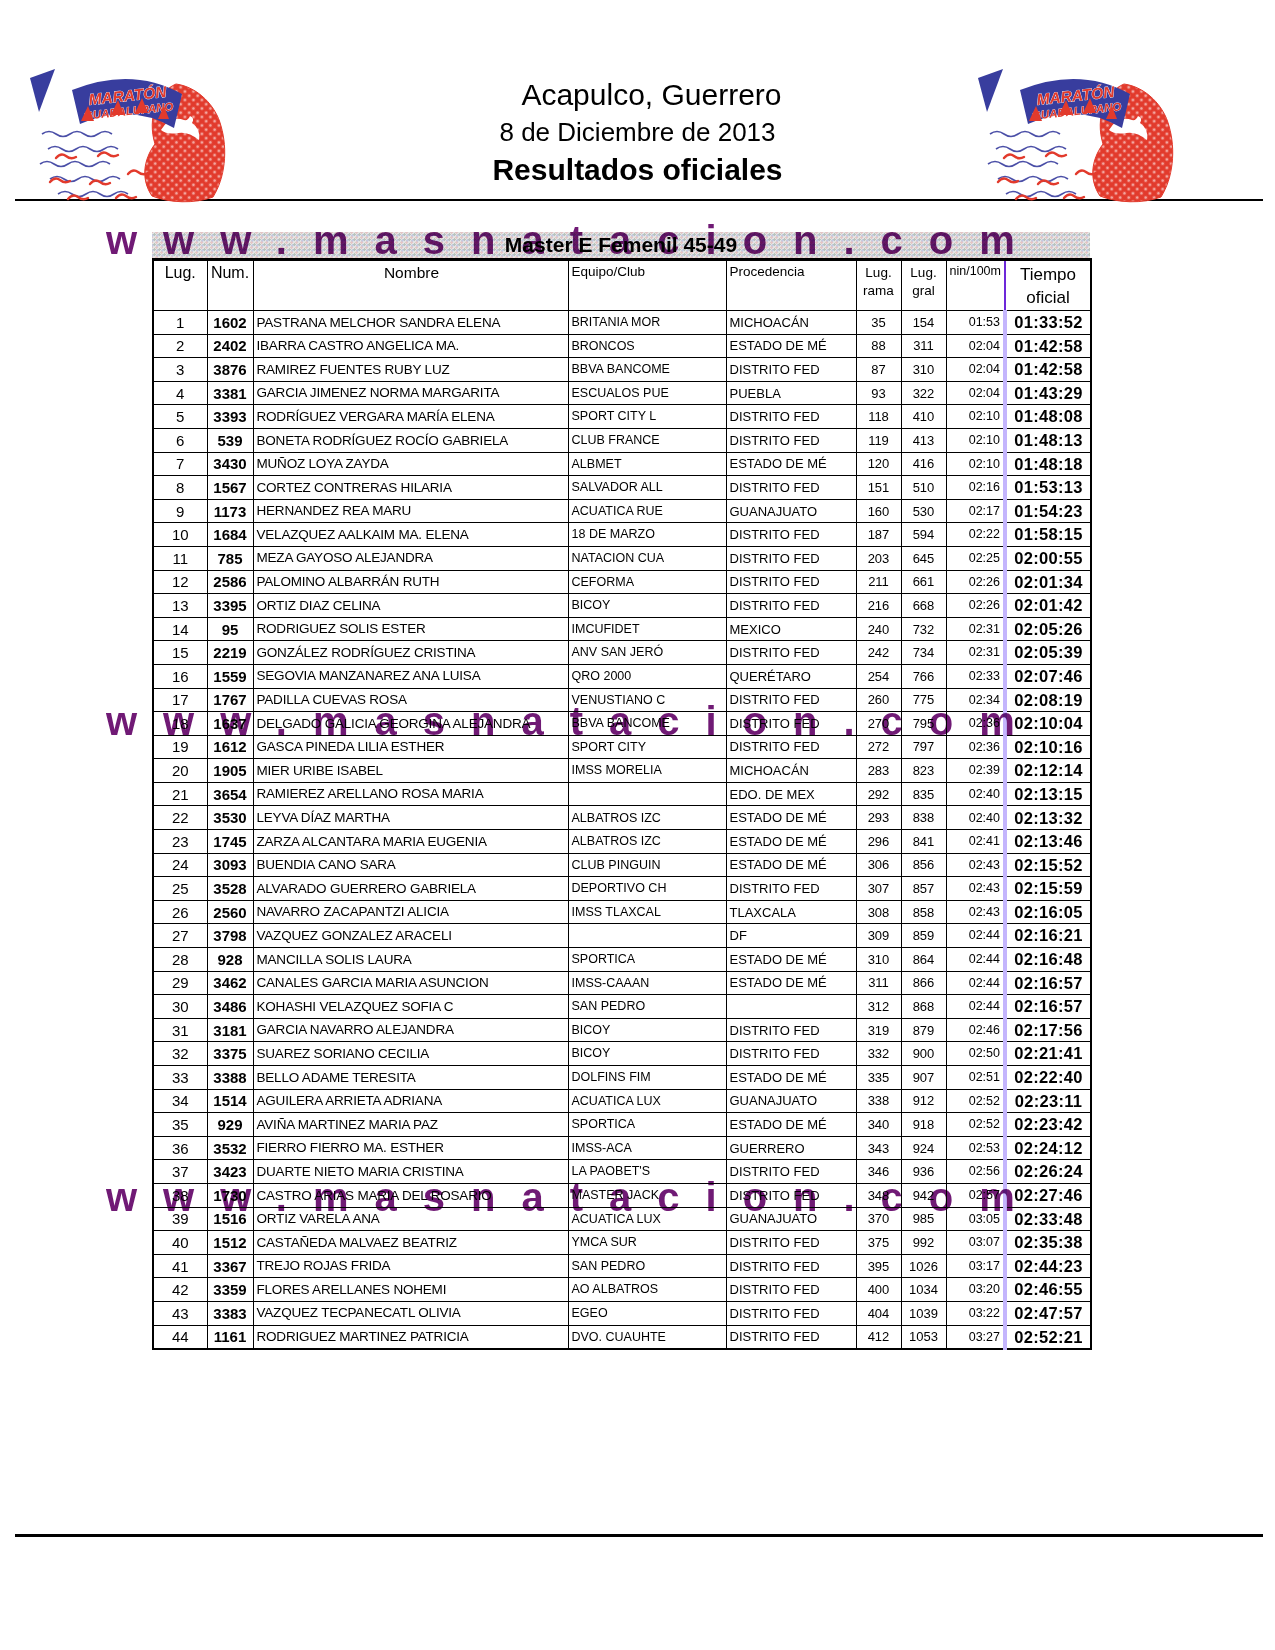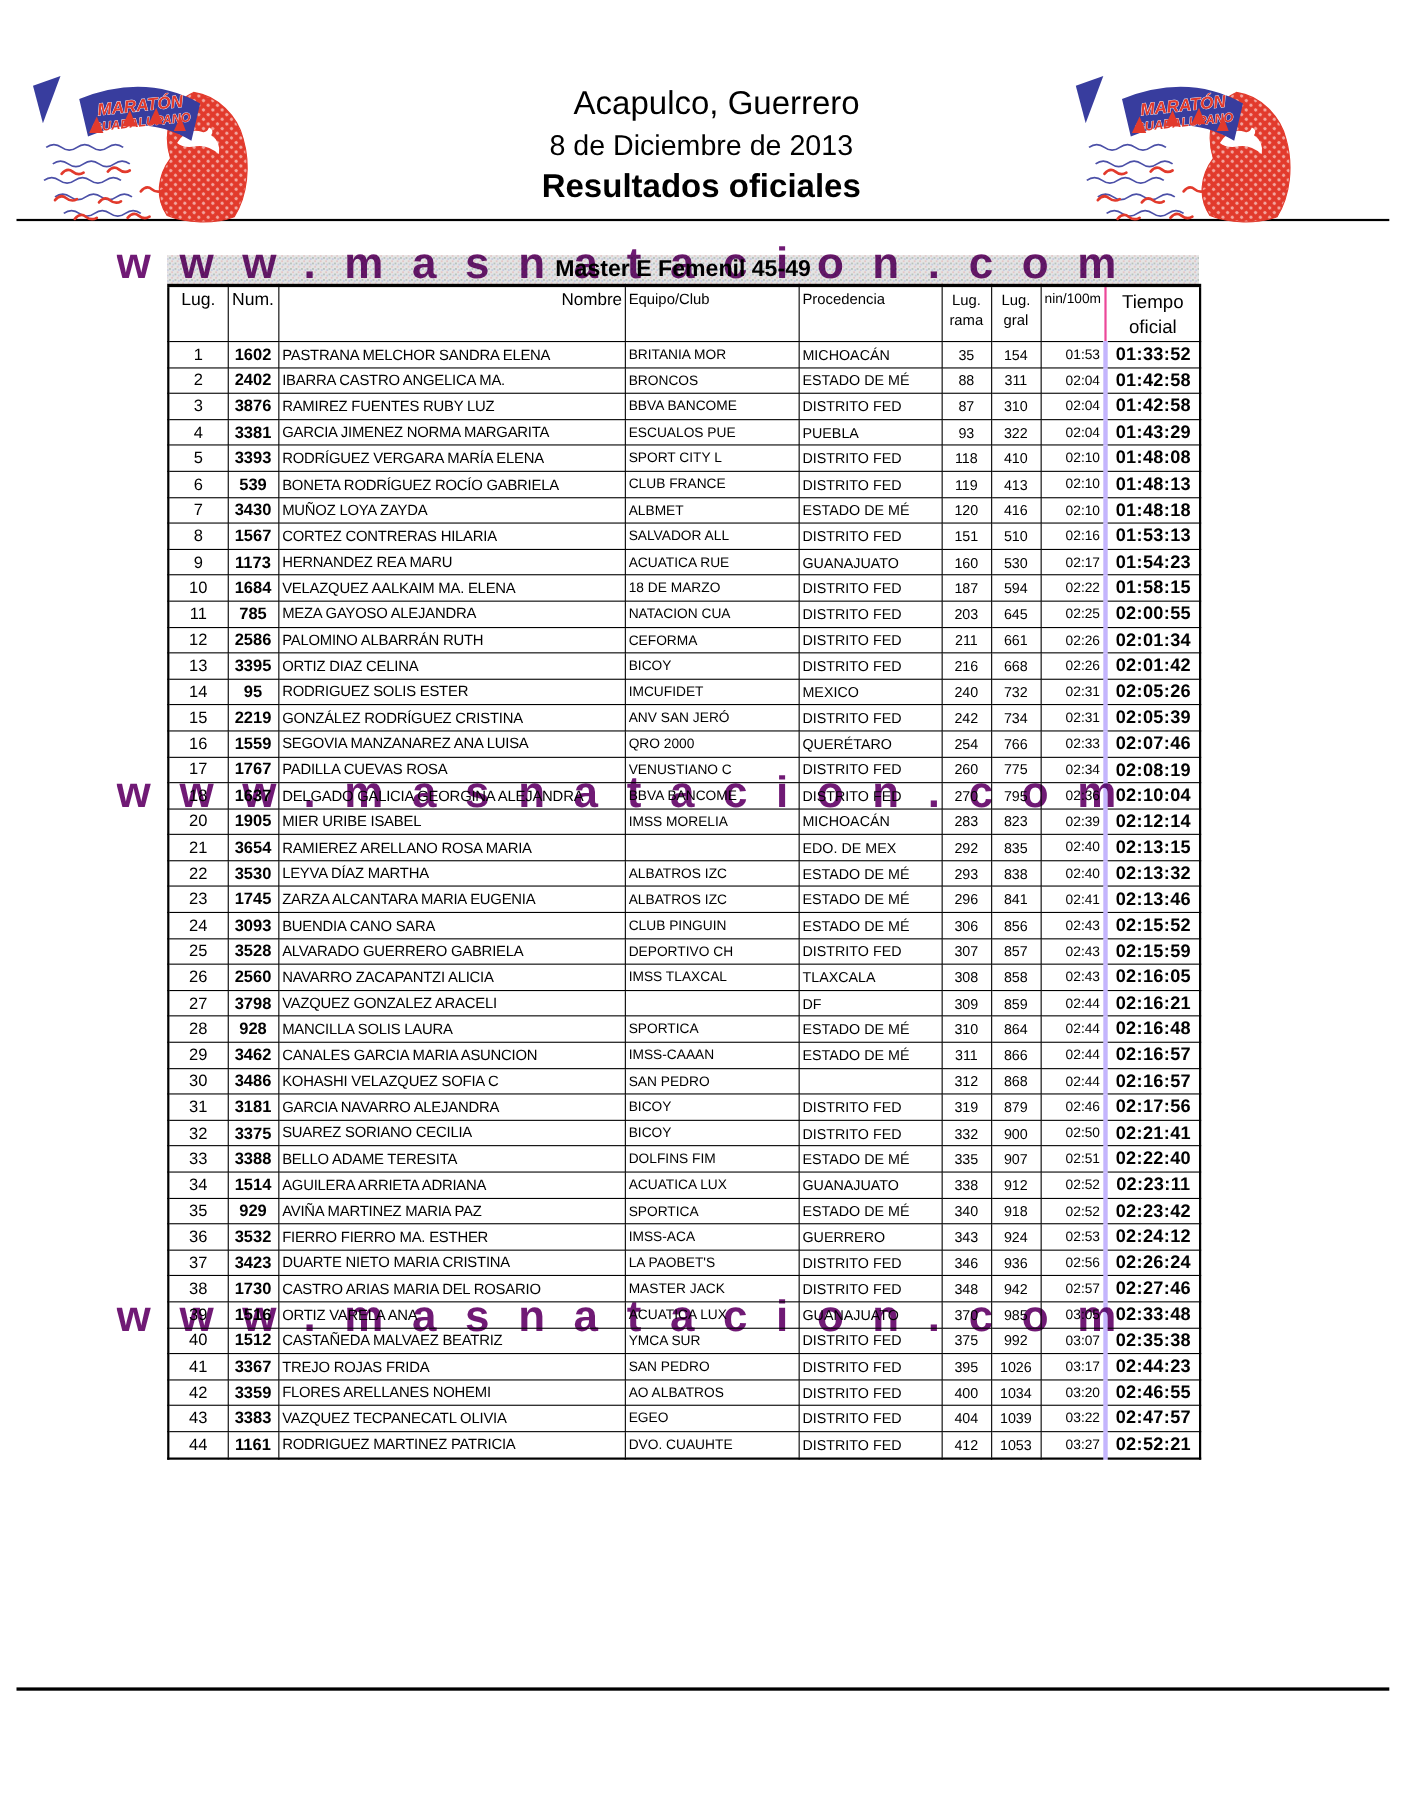--- a/index.html
+++ b/index.html
@@ -29,25 +29,25 @@
                      radial-gradient(#c6cbe0 1px,transparent 1.3px);
     background-size:5px 5px,5px 5px,5px 5px;
     background-position:0 0,2px 3px,3px 1px;
   }
   table{border-collapse:collapse;table-layout:fixed;width:938px;
         border:2px solid #000;border-top:3px solid #000;}
   th,td{border:1px solid #000;overflow:hidden;white-space:nowrap;}
   thead th{vertical-align:top;padding:3px 2px 0;font-weight:normal;height:46px;}
   td{height:22.6px;padding:0 3px;line-height:1;}
   th.c0,th.c1{font-size:16px;text-align:center;}
-  th.c2{font-size:15.5px;text-align:right;padding-left:4px;}
+  th.c2{font-size:15.5px;text-align:center;padding-left:4px;}
   th.c3,th.c4{font-size:13.5px;text-align:left;padding-left:3px;}
   th.c5,th.c6{font-size:13.5px;text-align:center;line-height:1.3;}
   th.c7{font-size:12.5px;text-align:center;padding-left:0;padding-right:0;}
-  th.c8{font-size:17px;text-align:center;line-height:1.35;border-left:2px solid #ec4899;}
+  th.c8{font-size:17px;text-align:center;line-height:1.35;border-left:2px solid #6d28d9;}
   td.c0{font-size:15px;text-align:center;}
   td.c1{font-size:15px;font-weight:bold;text-align:center;}
   td.c2{font-size:13.5px;letter-spacing:-0.2px;}
   td.c3{font-size:12.5px;}
   td.c4{font-size:13px;}
   td.c5,td.c6{font-size:13px;text-align:center;}
   td.c7{font-size:12.5px;text-align:right;}
   td.c8{font-size:16.5px;font-weight:bold;text-align:center;border-left:4px solid #c4b5fd;letter-spacing:0.3px;}
 
   .watermark{
@@ -386,20 +386,31 @@
           <td class="c1">1637</td>
           <td class="c2">DELGADO GALICIA GEORGINA ALEJANDRA</td>
           <td class="c3">BBVA BANCOME</td>
           <td class="c4">DISTRITO FED</td>
           <td class="c5">270</td>
           <td class="c6">795</td>
           <td class="c7">02:36</td>
           <td class="c8">02:10:04</td>
         </tr>
         <tr>
+          <td class="c0">19</td>
+          <td class="c1">1612</td>
+          <td class="c2">GASCA PINEDA LILIA ESTHER</td>
+          <td class="c3">SPORT CITY</td>
+          <td class="c4">DISTRITO FED</td>
+          <td class="c5">272</td>
+          <td class="c6">797</td>
+          <td class="c7">02:36</td>
+          <td class="c8">02:10:16</td>
+        </tr>
+        <tr>
           <td class="c0">20</td>
           <td class="c1">1905</td>
           <td class="c2">MIER URIBE ISABEL</td>
           <td class="c3">IMSS MORELIA</td>
           <td class="c4">MICHOACÁN</td>
           <td class="c5">283</td>
           <td class="c6">823</td>
           <td class="c7">02:39</td>
           <td class="c8">02:12:14</td>
         </tr>

